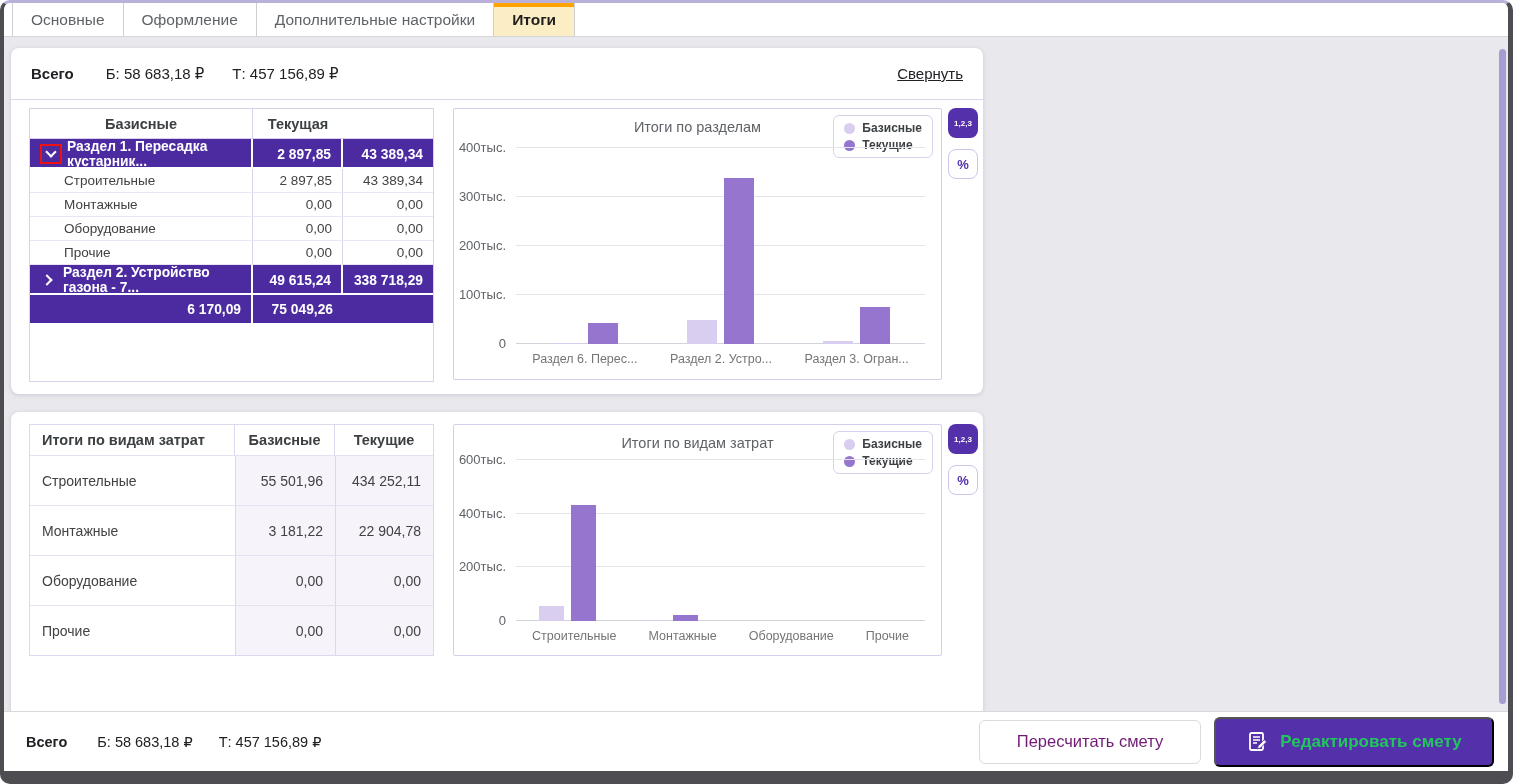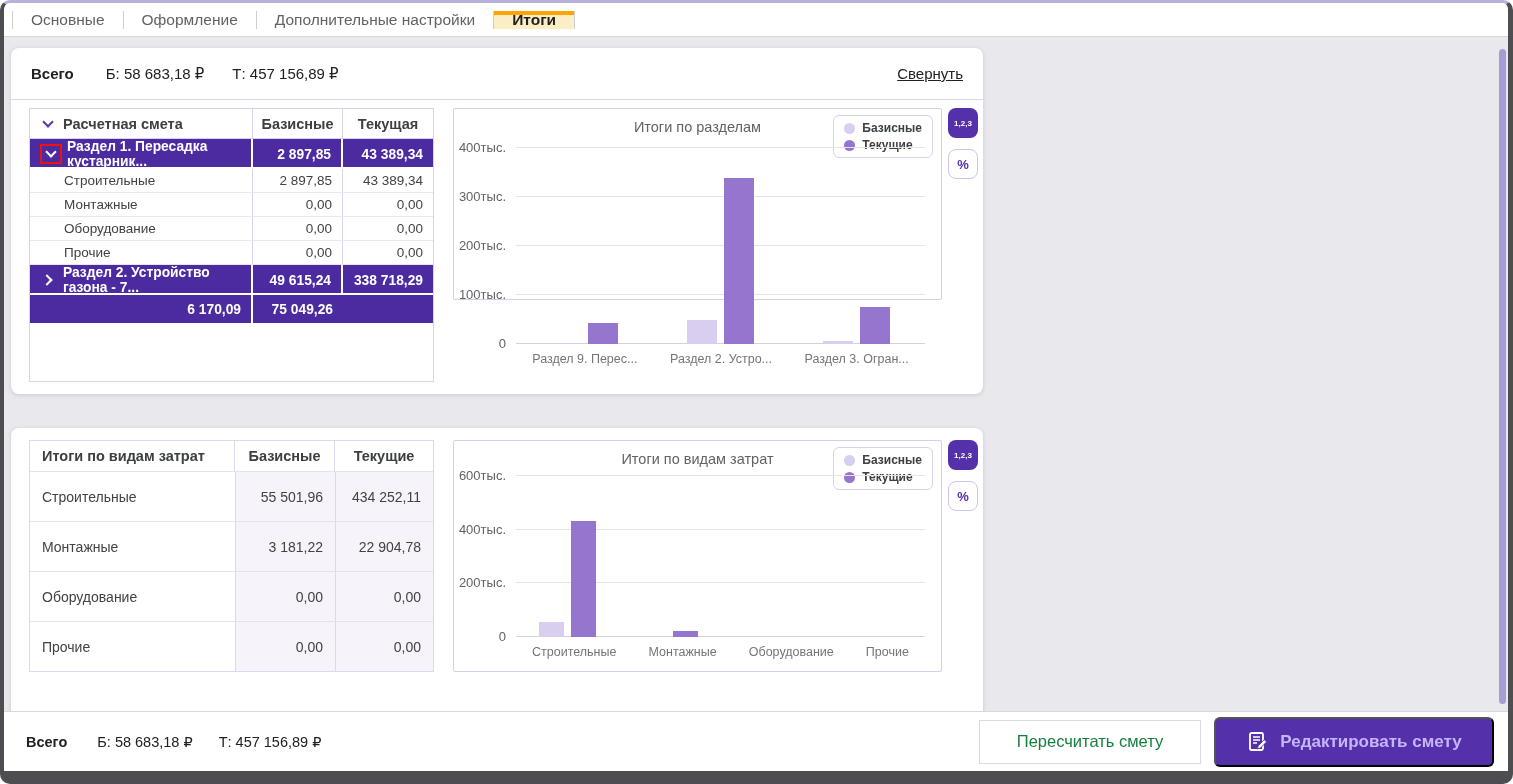--- a/index.html
+++ b/index.html
@@ -12,33 +12,33 @@
   .frame {
     width:1513px; height:784px;
     border-left:4px solid #4d4d52; border-right:5px solid #4d4d52;
     border-bottom:13px solid #4d4d52; border-top:3px solid #b9b1d9;
     border-radius:10px; overflow:hidden;
     display:flex; flex-direction:column;
     background:#e9e8ec;
   }
   
   .tabbar { height:34px; background:#fff; display:flex; padding-left:8px;
-    border-bottom:1px solid #d6d6d8; flex-shrink:0;align-items:center; }
+    border-bottom:1px solid #d6d6d8; flex-shrink:0; }
   .tab { display:flex; align-items:center; padding:0 18px; font-size:15.5px;
     color:#5f6368; border-right:1px solid #cfcfd1; cursor:pointer; position:relative; }
   .tab:first-child { border-left:1px solid #cfcfd1; }
   .tab.active { background:#fbeec4; color:#1f1f1f; font-weight:bold; }
   .tab.active::before { content:""; position:absolute; top:0; left:0; right:0; height:4px;
     background:var(--tab-accent,#ffa402); }
   
   .content { flex:1; position:relative; overflow:hidden; }
   .card { background:#fff; width:972px; margin-left:7px; border-radius:8px;
     box-shadow:0 1px 4px rgba(70,60,110,.18); position:relative; }
   .card1 { margin-top:11px; height:346px; }
-  .card2 { margin-top:34px; height:305px; }
+  .card2 { margin-top:18px; height:305px; }
   .card3 { margin-top:10px; height:60px; }
   .card-header { height:52px; display:flex; align-items:center; padding:0 20px;
     border-bottom:1px solid #ddd5ee; }
   .total-label { font-weight:bold; font-size:15px; color:#202124; margin-right:32px; }
   .total-val { font-size:15px; color:#202124; margin-right:28px; }
   .collapse-link { margin-left:auto; font-size:15px; font-weight:400; color:#202124;
     text-decoration:underline; cursor:pointer; }
   .card-body { position:absolute; left:0; right:0; top:52px; bottom:0; }
   .card-body2 { position:absolute; inset:0; }
   
@@ -74,21 +74,21 @@
   .t2-row .c { display:flex; align-items:center; padding:0 12px; }
   .t2-head { height:30px; font-weight:bold; font-size:14.5px; color:#3c4043; }
   .t2-head .c { border-right:1px solid #ded7ef; }
   .t2-head .c:last-child { border-right:none; }
   .t2-head .cc { justify-content:center; }
   .t2-r { height:50px; font-size:14px; color:#424242; border-top:1px solid #e6e0f2; }
   .t2-r .cv { background:#f6f3fb; justify-content:flex-end; border-left:1px solid #ded7ef; }
   
   .chart-panel { position:absolute; left:442px; width:489px; border:1px solid #d6cdec;
     border-radius:2px; background:#fff; }
-  .chart1 { top:8px; height:192px; }
+  .chart1 { top:8px; height:272px; }
   .chart2 { top:12px; height:232px; }
   .chart-title { position:absolute; top:10px; left:0; right:0; text-align:center;
     font-size:14.5px; color:#5f6368; }
   .legend { position:absolute; top:6px; right:8px; border:1px solid #d9d0ee; border-radius:6px;
     padding:5px 10px; display:flex; flex-direction:column; gap:3px; background:#fff; }
   .legend-item { display:flex; align-items:center; gap:7px; font-size:12px; font-weight:bold; color:#3c4043; }
   .dot { width:11px; height:11px; border-radius:50%; flex-shrink:0; }
   .plot { position:absolute; left:62px; right:16px; }
   .grid { position:absolute; left:0; right:0; height:0; border-top:1px solid #e4e4ea; }
   .grid.zero { border-color:#d3d3db; }
@@ -119,25 +119,25 @@
     border-radius:4px; background:var(--scrollbar,#a79dd2); }
   
   .footer { height:60px; background:#fff; border-top:1px solid #d9d9d9; display:flex;
     align-items:center; flex-shrink:0; }
   .footer-left { display:flex; flex-direction:column; gap:7px; padding-left:22px; }
   .f-line1 { display:flex; align-items:center; font-size:14.5px; color:#202124; }
   .f-total { font-weight:bold; margin-right:30px; }
   .f-val { margin-right:26px; }
   .f-line2 { display:flex; font-size:13.5px; color:#3c4043; gap:26px; }
   .footer-right { margin-left:auto; display:flex; align-items:center; gap:13px; padding-right:14px; }
-  .btn-recalc { width:222px; height:44px; border:1px solid #d9dbde; border-radius:0;
-    background:#fff; color:#15803d; font-size:16.5px; display:flex; align-items:center;
+  .btn-recalc { width:222px; height:44px; border:1px solid #d9dbde; border-radius:6px;
+    background:#fff; color:#701a75; font-size:16.5px; display:flex; align-items:center;
     justify-content:center; }
   .btn-edit { min-width:280px; height:50px; border-radius:6px; background:var(--btn-purple,#5430aa);
-    color:#c4b5fd; font-size:17px; font-weight:bold; display:flex; align-items:center;
+    color:#22c55e; font-size:17px; font-weight:bold; display:flex; align-items:center;
     justify-content:center; gap:10px; cursor:pointer; padding:0 18px; }
 </style>
 </head>
 <body>
 
 <div class="frame">
 
   <div class="tabbar" id="tabbar">
       <div class="tab">Основные</div>
       <div class="tab">Оформление</div>
@@ -150,26 +150,20 @@
     <div class="card card1">
       <div class="card-header">
         <span class="total-label">Всего</span>
         <span class="total-val">Б: 58 683,18 ₽</span>
         <span class="total-val">Т: 457 156,89 ₽</span>
         <a class="collapse-link">Свернуть</a>
       </div>
       <div class="card-body">
         <div class="t1" id="table1">
             <div class="t1-row t1-head">
-              <div class="c c1">
-                <span class="chev">
-                  <span class="chev-i down"></span>
-                </span>
-                <span>Расчетная смета</span>
-              </div>
               <div class="c cc">Базисные</div>
               <div class="c cc">Текущая</div>
             </div>
             <div class="t1-row section">
               <div class="c c1">
                 <span class="red-annot">
                   <span class="chev">
                     <span class="chev-i down"></span>
                   </span>
                 </span>
@@ -258,21 +252,21 @@
                   <div class="bar" style="width: 30px; height: 24.3px; background: rgb(217, 205, 240);"></div>
                   <div class="bar" style="width: 30px; height: 166px; background: rgb(149, 117, 205);"></div>
                 </div>
                 <div class="group">
                   <div class="bar" style="width: 30px; height: 3px; background: rgb(217, 205, 240);"></div>
                   <div class="bar" style="width: 30px; height: 36.8px; background: rgb(149, 117, 205);"></div>
                 </div>
               </div>
             </div>
             <div class="xlabels" style="top: 243px;">
-              <span class="xlabel">Раздел 9. Перес...</span>
+              <span class="xlabel">Раздел 6. Перес...</span>
               <span class="xlabel">Раздел 2. Устро...</span>
               <span class="xlabel">Раздел 3. Огран...</span>
             </div>
           </div>
         <div class="toggles">
           <div class="btn-123">1,2,3</div>
           <div class="btn-pct">%</div>
         </div>
       </div>
     </div>

